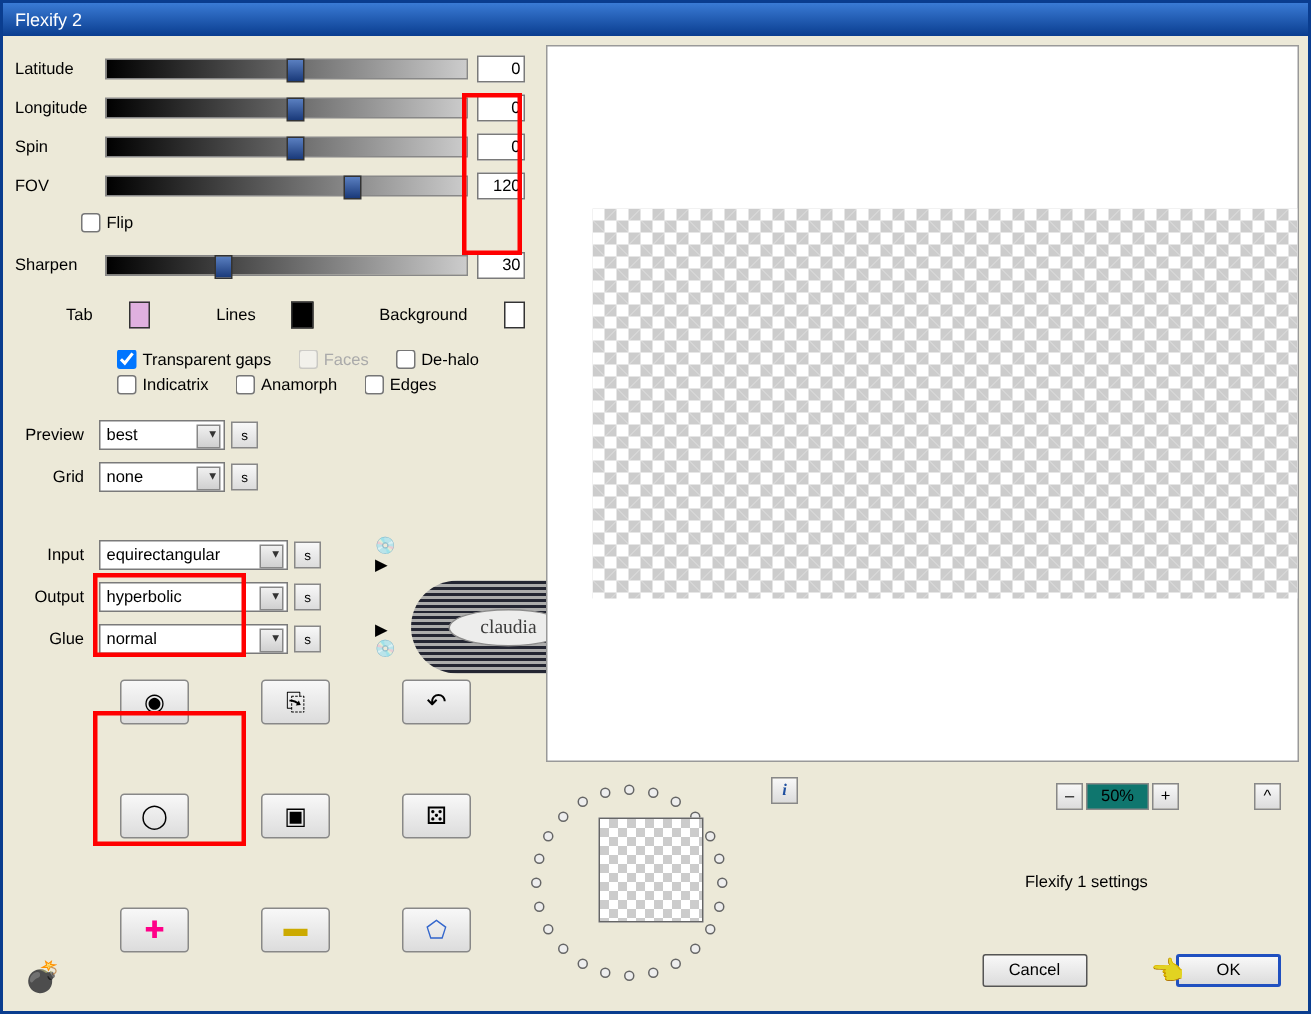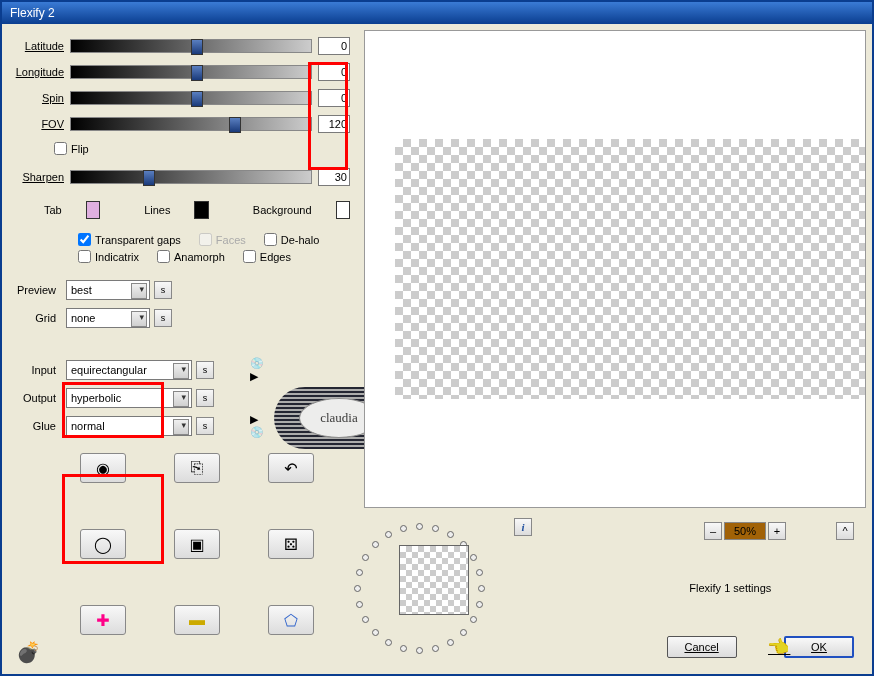--- a/index.html
+++ b/index.html
@@ -7,21 +7,21 @@
 .window { width: 874px; height: 676px; border: 2px solid #0a3d8f; background: #ece9d8; position: relative; }
 .titlebar { background: linear-gradient(to bottom, #3a7bd5, #0a3d8f); color: #fff; padding: 4px 8px; font-size: 12px; }
 .content { display: flex; height: calc(100% - 24px); }
 .left-panel { width: 356px; padding: 12px 8px 8px 8px; position: relative; }
 .right-panel { flex: 1; display: flex; flex-direction: column; padding: 6px 6px 8px 6px; }
 .preview-area { flex: 1; background: #fff; border: 1px solid #999; position: relative; overflow: hidden; }
 .checker { position: absolute; left: 30px; top: 108px; right: 0; bottom: 108px; 
   background-image: linear-gradient(45deg, #ccc 25%, transparent 25%), linear-gradient(-45deg, #ccc 25%, transparent 25%), linear-gradient(45deg, transparent 75%, #ccc 75%), linear-gradient(-45deg, transparent 75%, #ccc 75%);
   background-size: 16px 16px; background-position: 0 0, 0 8px, 8px -8px, -8px 0px; background-color: #fff; }
 .slider-row { display: flex; align-items: center; margin-bottom: 6px; height: 20px; }
-.slider-label { width: 60px; text-align: right; padding-right: 6px; color: #000; text-decoration: underline; }
+.slider-label { width: 60px; padding-right: 6px; color: #000; }
 .slider-label.disabled { color: #aaa; }
 .slider-track { flex: 1; height: 14px; background: linear-gradient(to right, #000, #ccc); border: 1px solid #888; position: relative; margin-right: 6px; }
 .slider-track.disabled { background: #ddd; }
 .slider-thumb { position: absolute; top: -1px; width: 12px; height: 16px; background: linear-gradient(to bottom, #5a7fc0, #1a3a7a); border: 1px solid #333; }
 .slider-input { width: 32px; height: 18px; border: 1px solid #7a7a7a; text-align: right; padding-right: 2px; background: #fff; }
 .hl-box { position: absolute; border: 3px solid #ff0000; pointer-events: none; z-index: 10; }
 .hl-values { left: 306px; top: 38px; width: 40px; height: 108px; }
 .hl-combo1 { left: 60px; top: 358px; width: 102px; height: 56px; }
 .hl-combo2 { left: 60px; top: 450px; width: 102px; height: 90px; }
 .check-row { display: flex; align-items: center; gap: 18px; margin: 4px 0 4px 68px; }
@@ -38,27 +38,27 @@
 .combo::before { content: "▾"; position: absolute; right: 5px; top: 3px; font-size: 9px; z-index: 1; color: #333; }
 .sbtn { width: 18px; height: 18px; background: linear-gradient(#f8f8f8,#dcdcdc); border: 1px solid #888; font-size: 9px; display: flex; align-items: center; justify-content: center; }
 .tool-grid { display: grid; grid-template-columns: repeat(3, 46px); gap: 46px 48px; margin: 16px 0 0 70px; }
 .tool-btn { width: 46px; height: 30px; background: linear-gradient(#f8f8f8,#dcdcdc); border: 1px solid #888; border-radius: 3px; display: flex; align-items: center; justify-content: center; font-size: 16px; }
 .bottom-bar { display: flex; align-items: center; justify-content: space-between; padding: 8px 12px 0 0; height: 156px; position: relative; }
 .thumb-preview { width: 70px; height: 70px; border: 1px solid #666; background-image: linear-gradient(45deg, #ccc 25%, transparent 25%), linear-gradient(-45deg, #ccc 25%, transparent 25%), linear-gradient(45deg, transparent 75%, #ccc 75%), linear-gradient(-45deg, transparent 75%, #ccc 75%); background-size: 12px 12px; background-position: 0 0, 0 6px, 6px -6px, -6px 0px; background-color: #fff; }
 .dot-ring { position: absolute; width: 150px; height: 150px; left: -20px; top: -2px; pointer-events: none; }
 .dot-ring span { position: absolute; width: 7px; height: 7px; border: 1px solid #666; border-radius: 50%; background: #eee; }
 .zoom-group { display: flex; gap: 2px; align-items: center; }
 .zoom-btn { width: 18px; height: 18px; background: linear-gradient(#f8f8f8,#dcdcdc); border: 1px solid #888; display: flex; align-items: center; justify-content: center; }
-.zoom-val { width: 42px; height: 18px; background: #a16207; border: 1px solid #888; text-align: center; line-height: 16px; }
+.zoom-val { width: 42px; height: 18px; background: #0f766e; border: 1px solid #888; text-align: center; line-height: 16px; }
 .info-btn { width: 18px; height: 18px; background: linear-gradient(#f8f8f8,#dcdcdc); border: 1px solid #888; display: flex; align-items: center; justify-content: center; font-family: Georgia, serif; font-style: italic; font-weight: bold; color: #2050a0; }
 .dlg-btn { width: 70px; height: 22px; background: linear-gradient(#f8f8f8,#dcdcdc); border: 1px solid #555; border-radius: 2px; }
 .dlg-btn.ok { border: 2px solid #2050c0; }
 .settings-label { font-size: 11px; }
 .watermark { position: absolute; left: 272px; top: 363px; width: 130px; height: 62px; background: repeating-linear-gradient(0deg, #1a1c2a 0 2px, #aaa 2px 4px); border-radius: 999px; opacity: 0.95; display: flex; align-items: center; justify-content: center; }
-.watermark-inner { width: 80px; height: 40px; background: #eee; border-radius: 50%; display: flex; align-items: center; justify-content: center; font-family: cursive; font-size: 13px; color: #333; border: 1px solid #888; }
+.watermark-inner { width: 80px; height: 25px; background: #eee; border-radius: 50%; display: flex; align-items: center; justify-content: center; font-family: cursive; font-size: 13px; color: #333; border: 1px solid #888; }
 .burn-icon { position: absolute; left: 14px; bottom: 8px; font-size: 20px; }
 .hand-icon { font-size: 18px; margin-right: -6px; transform: scaleX(-1); display: inline-block; filter: hue-rotate(10deg); }
 .media-row { display: flex; gap: 6px; align-items: center; margin-left: 32px; }
 .media-btn { width: 18px; height: 18px; display: flex; align-items: center; justify-content: center; }
 </style>
 </head>
 <body>
 
 <div class="window">
   <div class="titlebar">Flexify 2</div>
@@ -253,21 +253,21 @@
         <div style="display:flex;flex-direction:column;align-items:flex-end;gap:30px;height:100%;justify-content:space-between;padding:6px 0;">
           <div style="display:flex;gap:50px;align-items:center;">
             <div class="zoom-group">
               <div class="zoom-btn">–</div>
               <div class="zoom-val">50%</div>
               <div class="zoom-btn">+</div>
             </div>
             <div class="zoom-btn">^</div>
           </div>
           <div class="settings-label" style="align-self:center;margin-right:60px">Flexify 1 settings</div>
-          <div style="display:flex;gap:31px;align-items:center;text-decoration:underline;">
+          <div style="display:flex;gap:43px;align-items:center;">
             <button class="dlg-btn">Cancel</button>
             <div style="display:flex;align-items:center;">
               <span class="hand-icon">👉</span>
               <button class="dlg-btn ok">OK</button>
             </div>
           </div>
         </div>
       </div>
     </div>
   </div>

